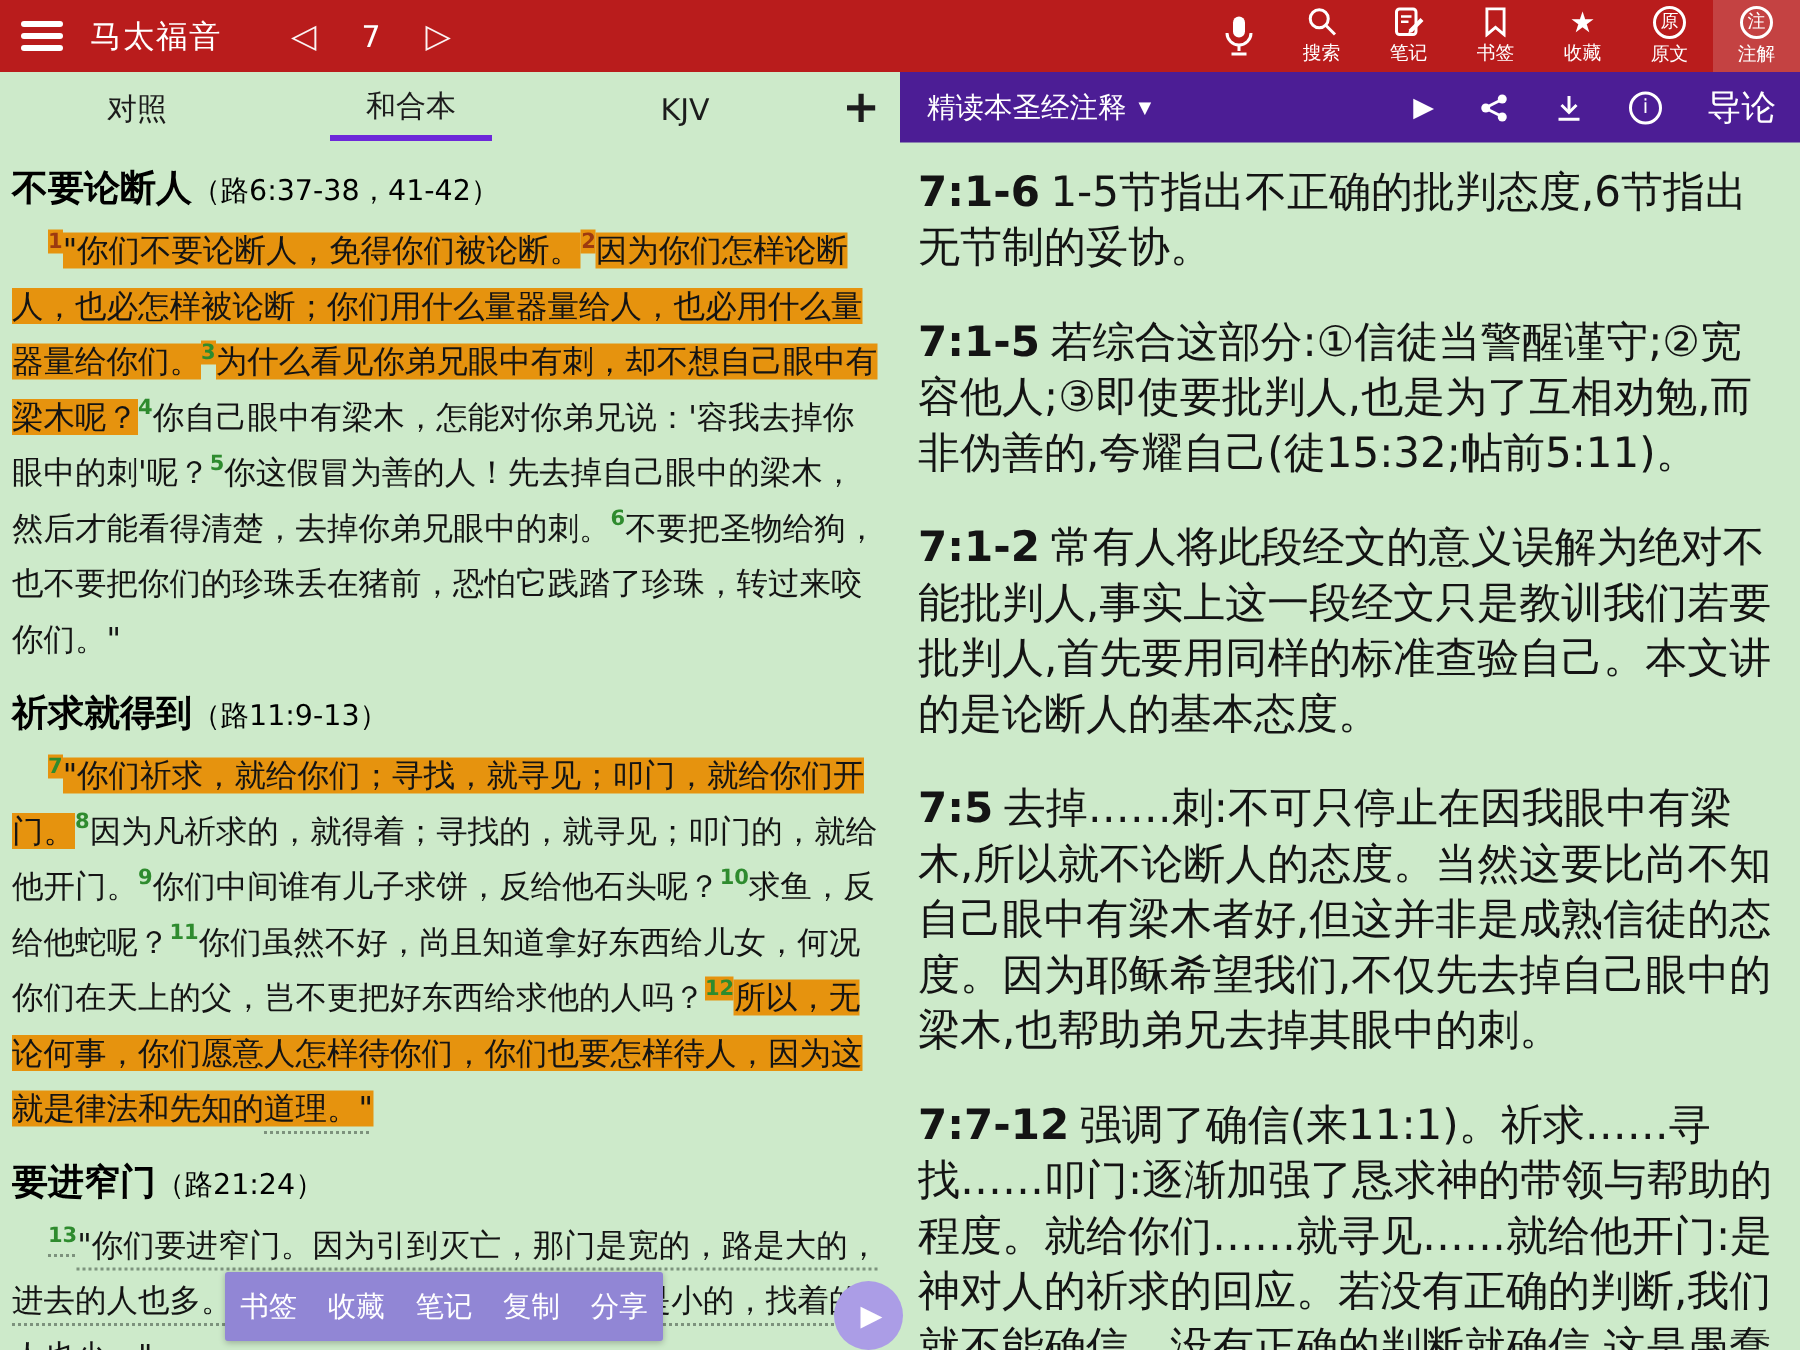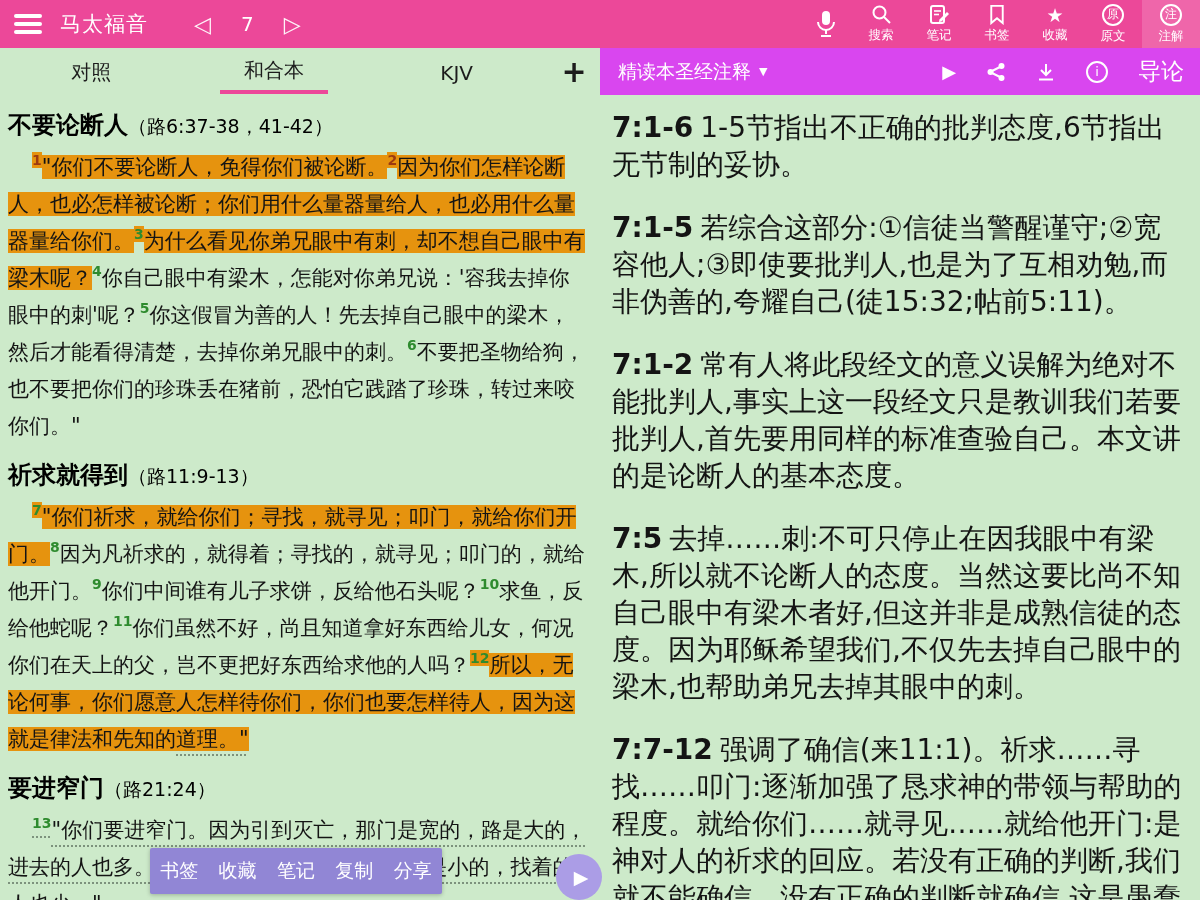--- a/index.html
+++ b/index.html
@@ -1,20 +1,20 @@
 <!DOCTYPE html>
 <html><head>
 <meta charset="utf-8">
 <style>
   * { box-sizing: border-box; margin: 0; padding: 0; }
   html,body { width:1200px; height:900px; overflow:hidden; }
   body { font-family: "DejaVu Sans", "Liberation Sans", sans-serif; background:#cdeaca; color:#141414; }
 
   
-  .topbar { height:48px; background:#ec4899; display:flex; justify-content:space-between; color:#fff; }
+  .topbar { height:48px; background:#b91c1c; display:flex; justify-content:space-between; color:#fff; }
   .tb-left { display:flex; align-items:center; padding-left:14px; }
   .hamburger { width:28px; display:flex; flex-direction:column; gap:4px; cursor:pointer; }
   .hamburger span { display:block; height:4px; background:#fff; border-radius:2px; }
   .book-title { font-size:21px; margin-left:18px; letter-spacing:1px; }
   .chap-nav { display:flex; align-items:center; gap:30px; margin-left:46px; font-size:20px; }
   .chap-nav .arrow { font-size:22px; opacity:.95; cursor:pointer; }
   .tb-actions { display:flex; height:48px; }
   .action { width:58px; display:flex; flex-direction:column; align-items:center; justify-content:center; gap:2px; font-size:12.5px; cursor:pointer; }
   .action.mic { width:52px; justify-content:center; }
   .action.selected { background:rgba(255,255,255,0.17); }
@@ -23,41 +23,41 @@
 
   
   .columns { display:flex; height:788px; }
   .left-pane { width:600px; position:relative; }
   .right-pane { width:600px; position:relative; }
 
   
   .tabbar { height:47px; display:flex; align-items:center; color:#1c1c1c; }
   .tab { flex:1; text-align:center; font-size:20px; cursor:pointer; }
   .tab .tab-inner { display:inline-block; padding:8px 4px 6px; }
-  .tab.selected .tab-inner { border-bottom:4px solid #ec4899; padding-left:24px; padding-right:24px; }
+  .tab.selected .tab-inner { border-bottom:4px solid #6d28d9; padding-left:24px; padding-right:24px; }
   .tab-add { width:52px; flex:none; font-size:30px; font-weight:bold; text-align:center; cursor:pointer; }
 
   
   .scripture { padding:4px 10px 0 8px; }
   .scripture h2 { font-size:24px; margin:10px 0 8px; color:#000; }
   .scripture h2 .ref { font-weight:normal; font-size:19px; }
   p.verse { font-size:21px; line-height:37px; margin:0 0 14px; text-indent:24px; }
   sup.vn { font-size:14px; font-weight:bold; color:#2e8b2e; position:relative; top:-1px; vertical-align:super; line-height:0; }
   sup.vn.red { color:#9c3a10; }
   .hl { background:#e6930e; }
   .dot { text-decoration:underline dotted 2px #7d927d; text-underline-offset:8px; }
 
   
   .popup { position:absolute; left:150px; top:800px; width:292px; height:46px; background:#9186d5; display:flex; align-items:center; justify-content:space-around; color:#fff; font-size:19px; border-radius:2px; box-shadow:0 1px 4px rgba(0,0,0,.25); }
   .popup .pop-item { cursor:pointer; }
 
   .fab-play { position:absolute; right:-2px; top:806px; width:46px; height:46px; border-radius:50%; background:#ab9de6; color:#fff; display:flex; align-items:center; justify-content:center; font-size:19px; padding-left:4px; cursor:pointer; }
 
   
-  .pane-header { height:47px; background:#d946ef; color:#fff; display:flex; align-items:center; justify-content:space-between; padding:0 16px 0 18px; }
+  .pane-header { height:47px; background:#4c1d95; color:#fff; display:flex; align-items:center; justify-content:space-between; padding:0 16px 0 18px; }
   .ph-title { font-size:19px; display:flex; align-items:center; gap:8px; cursor:pointer; }
   .ph-title .caret { font-size:11px; }
   .ph-icons { display:flex; align-items:center; gap:30px; }
   .ph-icons .ic { cursor:pointer; display:flex; align-items:center; }
   .play-glyph { font-size:18px; }
   .info-circle { width:22px; height:22px; border:2px solid #fff; border-radius:50%; display:flex; align-items:center; justify-content:center; font-size:13px; font-style:normal; }
   .intro-label { font-size:23px; cursor:pointer; }
 
   .notes { padding:14px 14px 0 12px; }
   p.note { font-size:28px; line-height:37px; margin:0 0 26px; }

